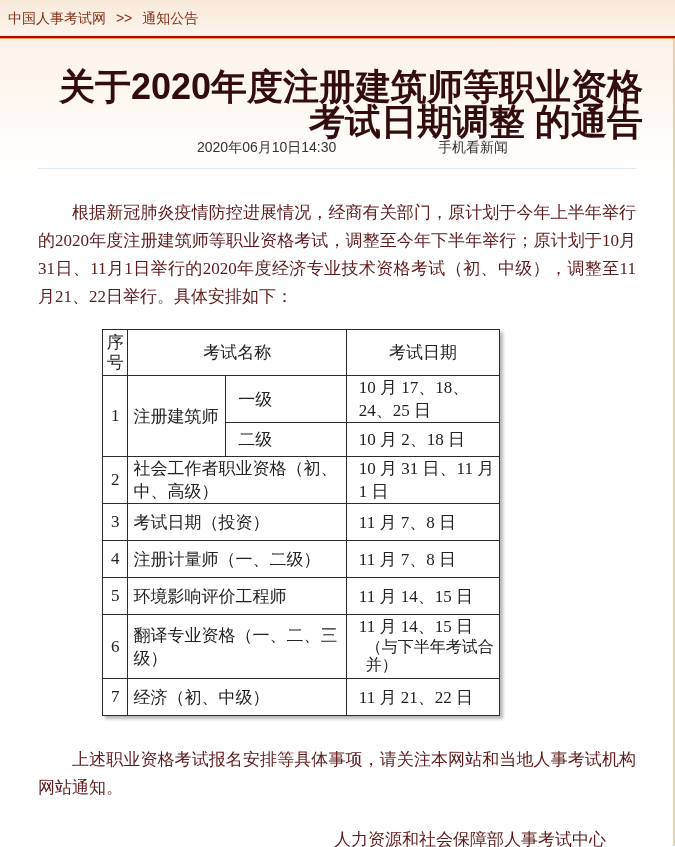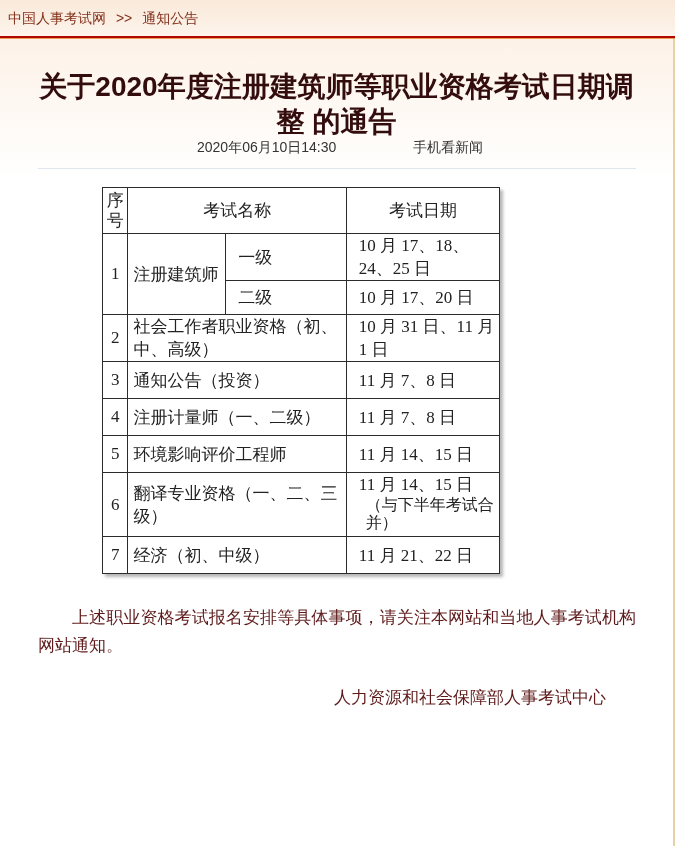--- a/index.html
+++ b/index.html
@@ -19,30 +19,30 @@
   .redline { height:3px; background:#b10800; border-bottom:1px solid #ec9c55; }
 
   
   .content {
     height:807px;
     border-right:2px solid #e6d2a4;
     background:linear-gradient(180deg,#fdf2e8 0px,#ffffff 140px);
     padding-top:30px;
   }
   .title {
-    font-size:28px;
+    font-size:36px;
     line-height:35px;
     font-weight:bold;
     color:#330d0d;
-    text-align:center;
+    text-align:right;
     padding:0 30px;
   }
   .meta { position:relative; height:20px; font-size:14px; color:#333333; }
   .meta .pubdate { position:absolute; left:197px; top:0; }
-  .meta .mobile  { position:absolute; left:413px; top:0; color:#333333; text-decoration:none; cursor:pointer; }
+  .meta .mobile  { position:absolute; left:438px; top:0; color:#333333; text-decoration:none; cursor:pointer; }
   .divider { margin:9px 37px 0 38px; border-top:1px solid #dfe8ee; height:0; }
 
   .para {
     margin:30px 37px 0 38px;
     font-family:"Liberation Serif","DejaVu Serif",serif;
     font-size:17px;
     line-height:28px;
     color:#5e1a1a;
     text-indent:2em;
     text-align:justify;
@@ -89,20 +89,21 @@
 
     <h1 class="title">关于2020年度注册建筑师等职业资格考试日期调整
 的通告</h1>
 
     <div class="meta">
       <span class="pubdate">2020年06月10日14:30</span>
       <span class="mobile">手机看新闻</span>
     </div>
     <div class="divider"></div>
 
+    <p class="para">根据新冠肺炎疫情防控进展情况，经商有关部门，原计划于今年上半年举行的2020年度注册建筑师等职业资格考试，调整至今年下半年举行；原计划于10月31日、11月1日举行的2020年度经济专业技术资格考试（初、中级），调整至11月21、22日举行。具体安排如下：</p>
 
     <table class="sched">
       <colgroup>
         <col style="width:28px">
           <col style="width:123px">
           <col style="width:151px">
           <col style="width:188px">
       </colgroup>
       <tbody>
           <tr>
@@ -111,30 +112,30 @@
         <th>考试日期</th>
       </tr>
       <tr class="rsub">
         <td class="seq" rowspan="2">1</td>
         <td class="name" rowspan="2">注册建筑师</td>
         <td class="lvl">一级</td>
         <td class="date">10 月 17、18、24、25 日</td>
       </tr>
       <tr class="rsub">
         <td class="lvl">二级</td>
-        <td class="date">10 月 17、20 日</td>
+        <td class="date">10 月 2、18 日</td>
       </tr>
       <tr class="r">
         <td class="seq">2</td>
         <td class="name" colspan="2">社会工作者职业资格（初、中、高级）</td>
         <td class="date">10 月 31 日、11 月 1 日</td>
       </tr>
       <tr class="r">
         <td class="seq">3</td>
-        <td class="name" colspan="2">通知公告（投资）</td>
+        <td class="name" colspan="2">考试日期（投资）</td>
         <td class="date">11 月 7、8 日</td>
       </tr>
       <tr class="r">
         <td class="seq">4</td>
         <td class="name" colspan="2">注册计量师（一、二级）</td>
         <td class="date">11 月 7、8 日</td>
       </tr>
       <tr class="r">
         <td class="seq">5</td>
         <td class="name" colspan="2">环境影响评价工程师</td>

